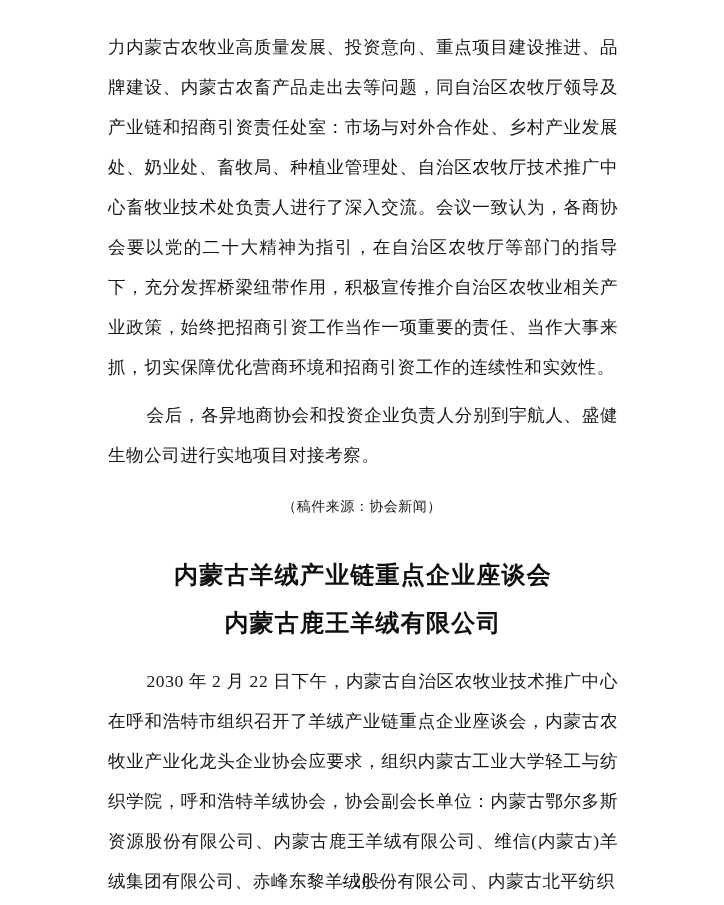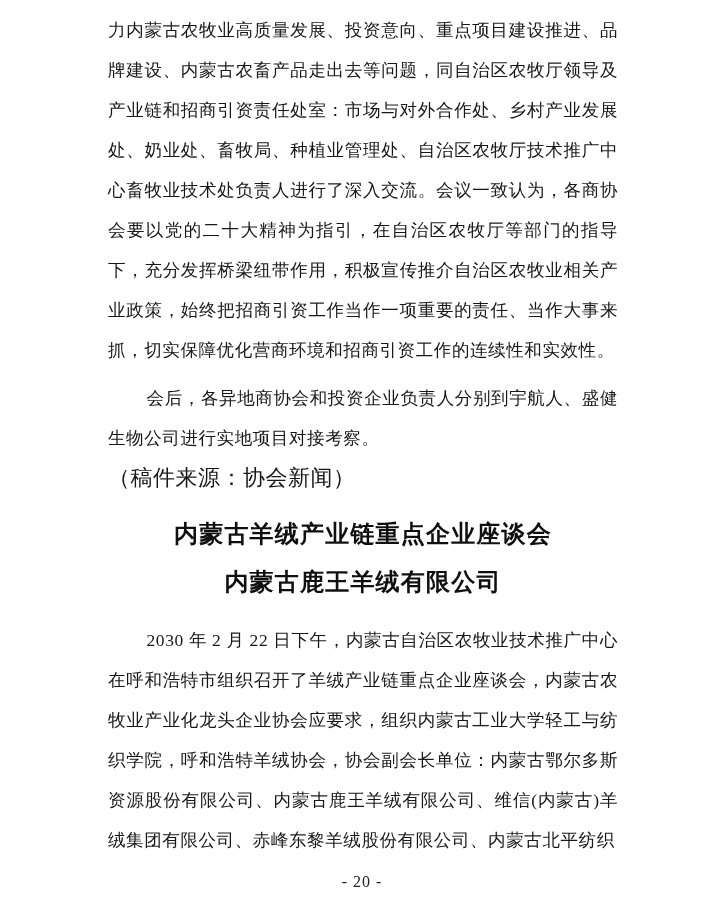--- a/index.html
+++ b/index.html
@@ -28,36 +28,36 @@
     font-family: "Liberation Serif", serif;
     font-size: 17.5px;
     line-height: 40px;
     text-align: justify;
     text-align-last: left;
     letter-spacing: 0.6px;
     color: #171717;
     margin: 0;
   }
   .para.first-block {
-    padding-top: 10px;
+    padding-top: 27px;
   }
   .para.indent {
     text-indent: 2.2em;
   }
   .para-spacer {
     height: 8px;
   }
   .source-line {
     font-family: "Liberation Serif", serif;
-    font-size: 22px;
+    font-size: 14px;
     line-height: 40px;
-    text-align: left;
+    text-align: center;
     letter-spacing: 0.5px;
     color: #171717;
-    margin: 0;
+    margin: 12px;
     padding-right: 2px;
   }
   .headline {
     font-family: Liberation Serif, serif;
     font-weight: bold;
     font-size: 24px;
     line-height: 48px;
     text-align: center;
     letter-spacing: 1.2px;
     color: #0f0f0f;

